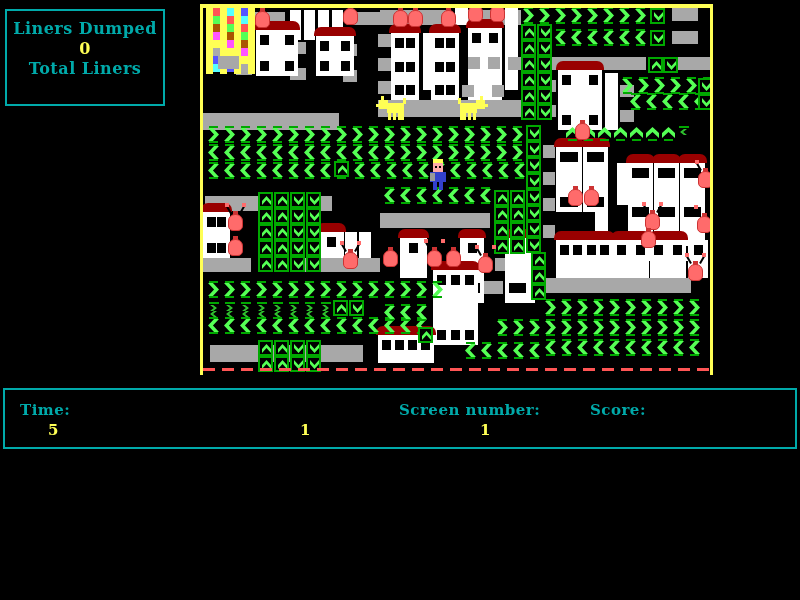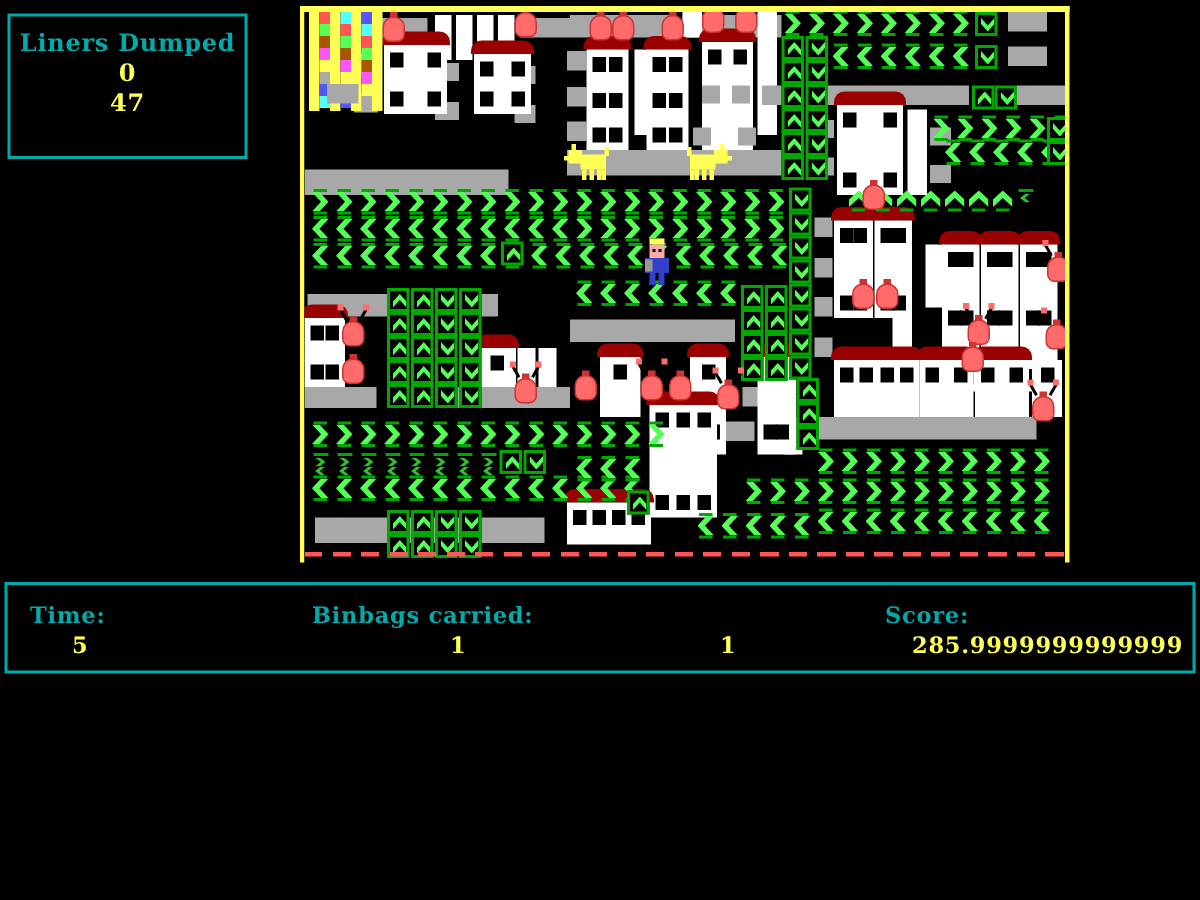--- a/index.html
+++ b/index.html
@@ -22,21 +22,21 @@
 </style>
 </head>
 <body>
 
 <div id="screen">
 
   <div id="hud-box">
     <div class="pad"></div>
     <div class="hud-line dos cyan">Liners Dumped</div>
     <div class="hud-line dos yellow">0</div>
-    <div class="hud-line dos yellow">47</div>
+    <div class="hud-line dos cyan">Total Liners</div>
   </div>
 
   <div id="playfield-wrap">
     <div id="playfield">
         <div style="position: absolute; left: 50px; top: 4px; width: 32px; height: 13px; background: rgb(168, 168, 168);"></div>
         <div style="position: absolute; left: 144px; top: 4px; width: 33px; height: 13px; background: rgb(168, 168, 168);"></div>
         <div style="position: absolute; left: 177px; top: 2px; width: 66px; height: 15px; background: rgb(168, 168, 168);"></div>
         <div style="position: absolute; left: 252px; top: 2px; width: 66px; height: 15px; background: rgb(168, 168, 168);"></div>
         <div style="position: absolute; left: 469px; top: 0px; width: 26px; height: 13px; background: rgb(168, 168, 168);"></div>
         <div style="position: absolute; left: 469px; top: 23px; width: 26px; height: 13px; background: rgb(168, 168, 168);"></div>
@@ -1219,20 +1219,19 @@
           <div style="position: absolute; left: 0px; top: 14px; width: 5px; height: 8px; background: rgb(153, 153, 153);"></div>
           <div style="position: absolute; left: 3px; top: 23px; width: 4px; height: 8px; background: rgb(51, 64, 204);"></div>
           <div style="position: absolute; left: 9px; top: 23px; width: 4px; height: 8px; background: rgb(51, 64, 204);"></div>
         </div>
       </div>
   </div>
 
   <div id="status-bar">
     <span class="dos cyan" style="left:15px;top:11px;">Time:</span>
     <span class="dos yellow" style="left:43px;top:31px;">5</span>
-    <span class="dos cyan" style="left:203px;top:11px;">Binbags carried:</span>
     <span class="dos yellow" style="left:295px;top:31px;">1</span>
+    <span class="dos cyan" style="left:394px;top:11px;">Screen number:</span>
     <span class="dos yellow" style="left:475px;top:31px;">1</span>
     <span class="dos cyan" style="left:585px;top:11px;">Score:</span>
-    <span class="dos yellow" style="left:603px;top:31px;">285.9999999999999</span>
   </div>
 
 </div>
 
 </body></html>

